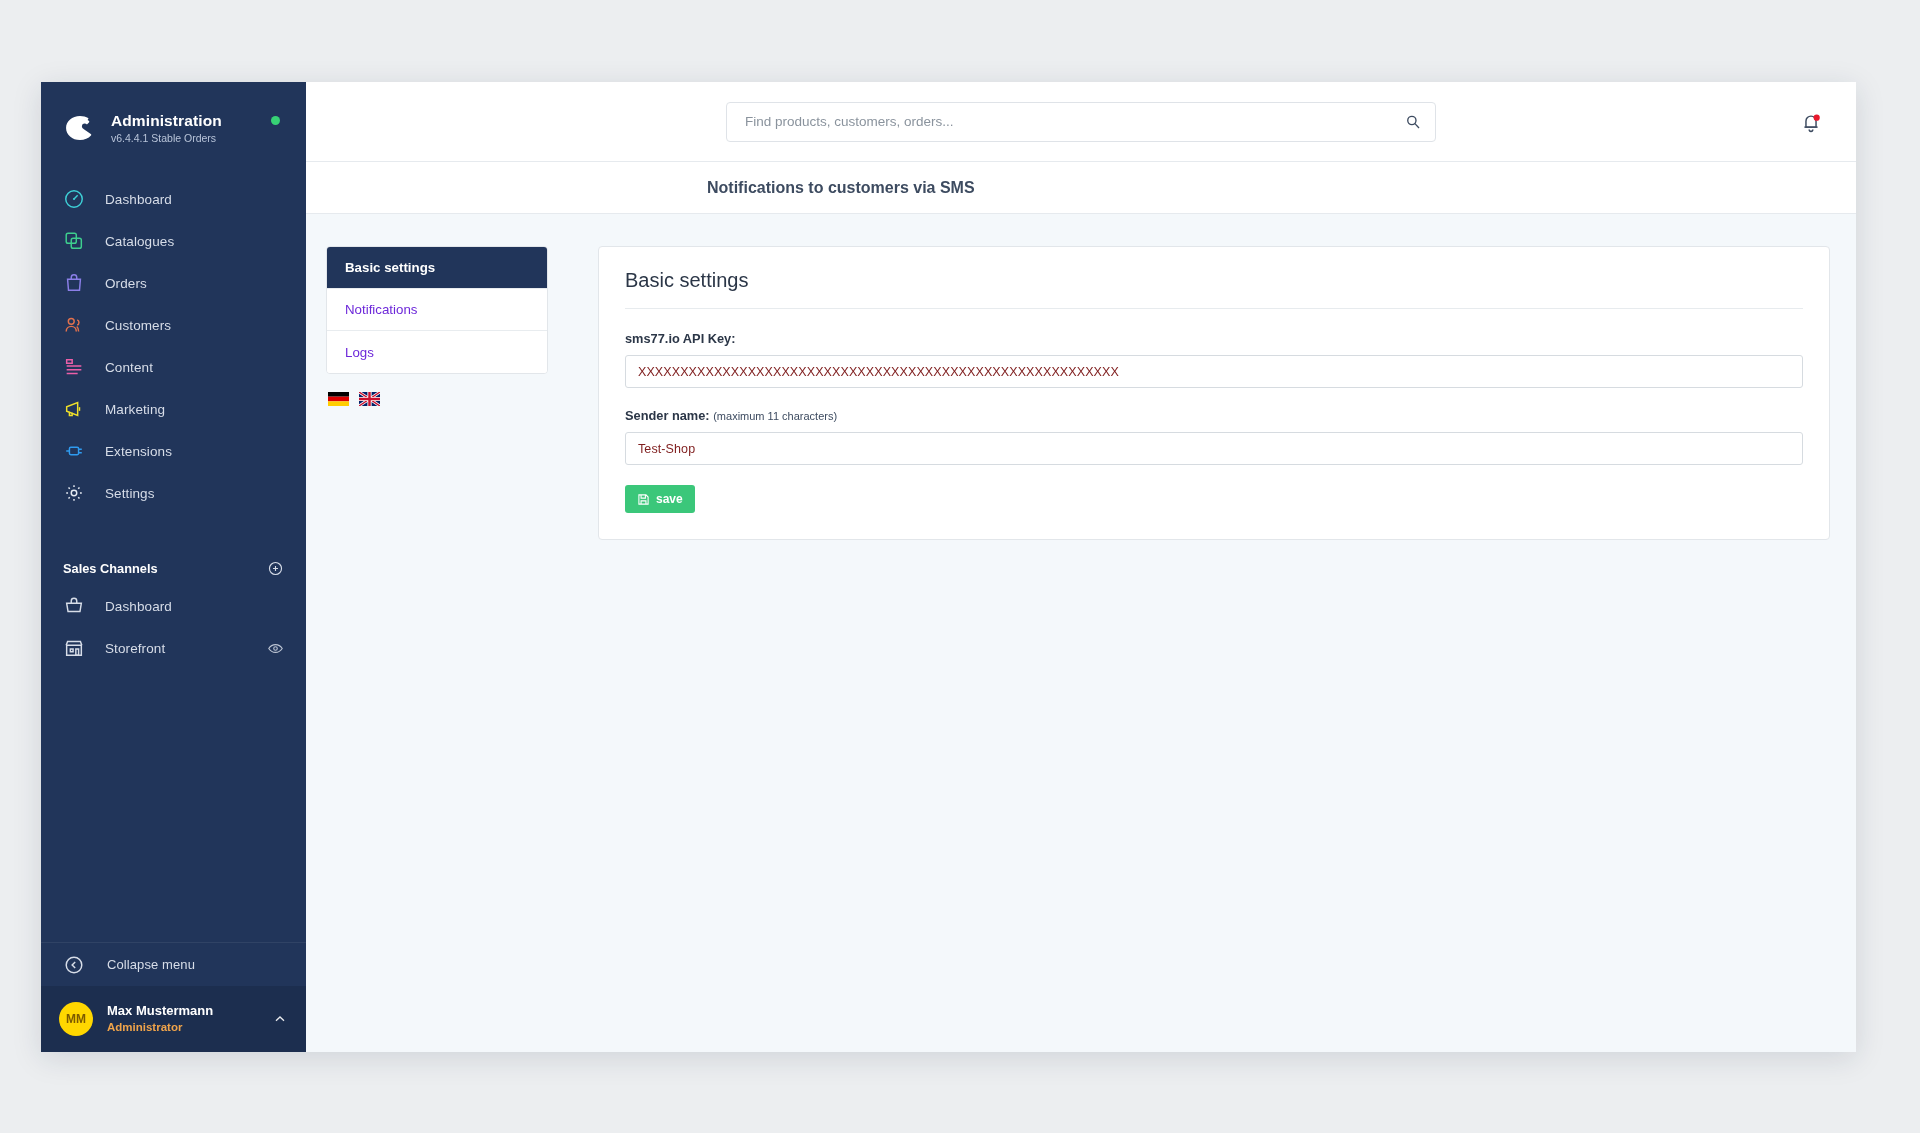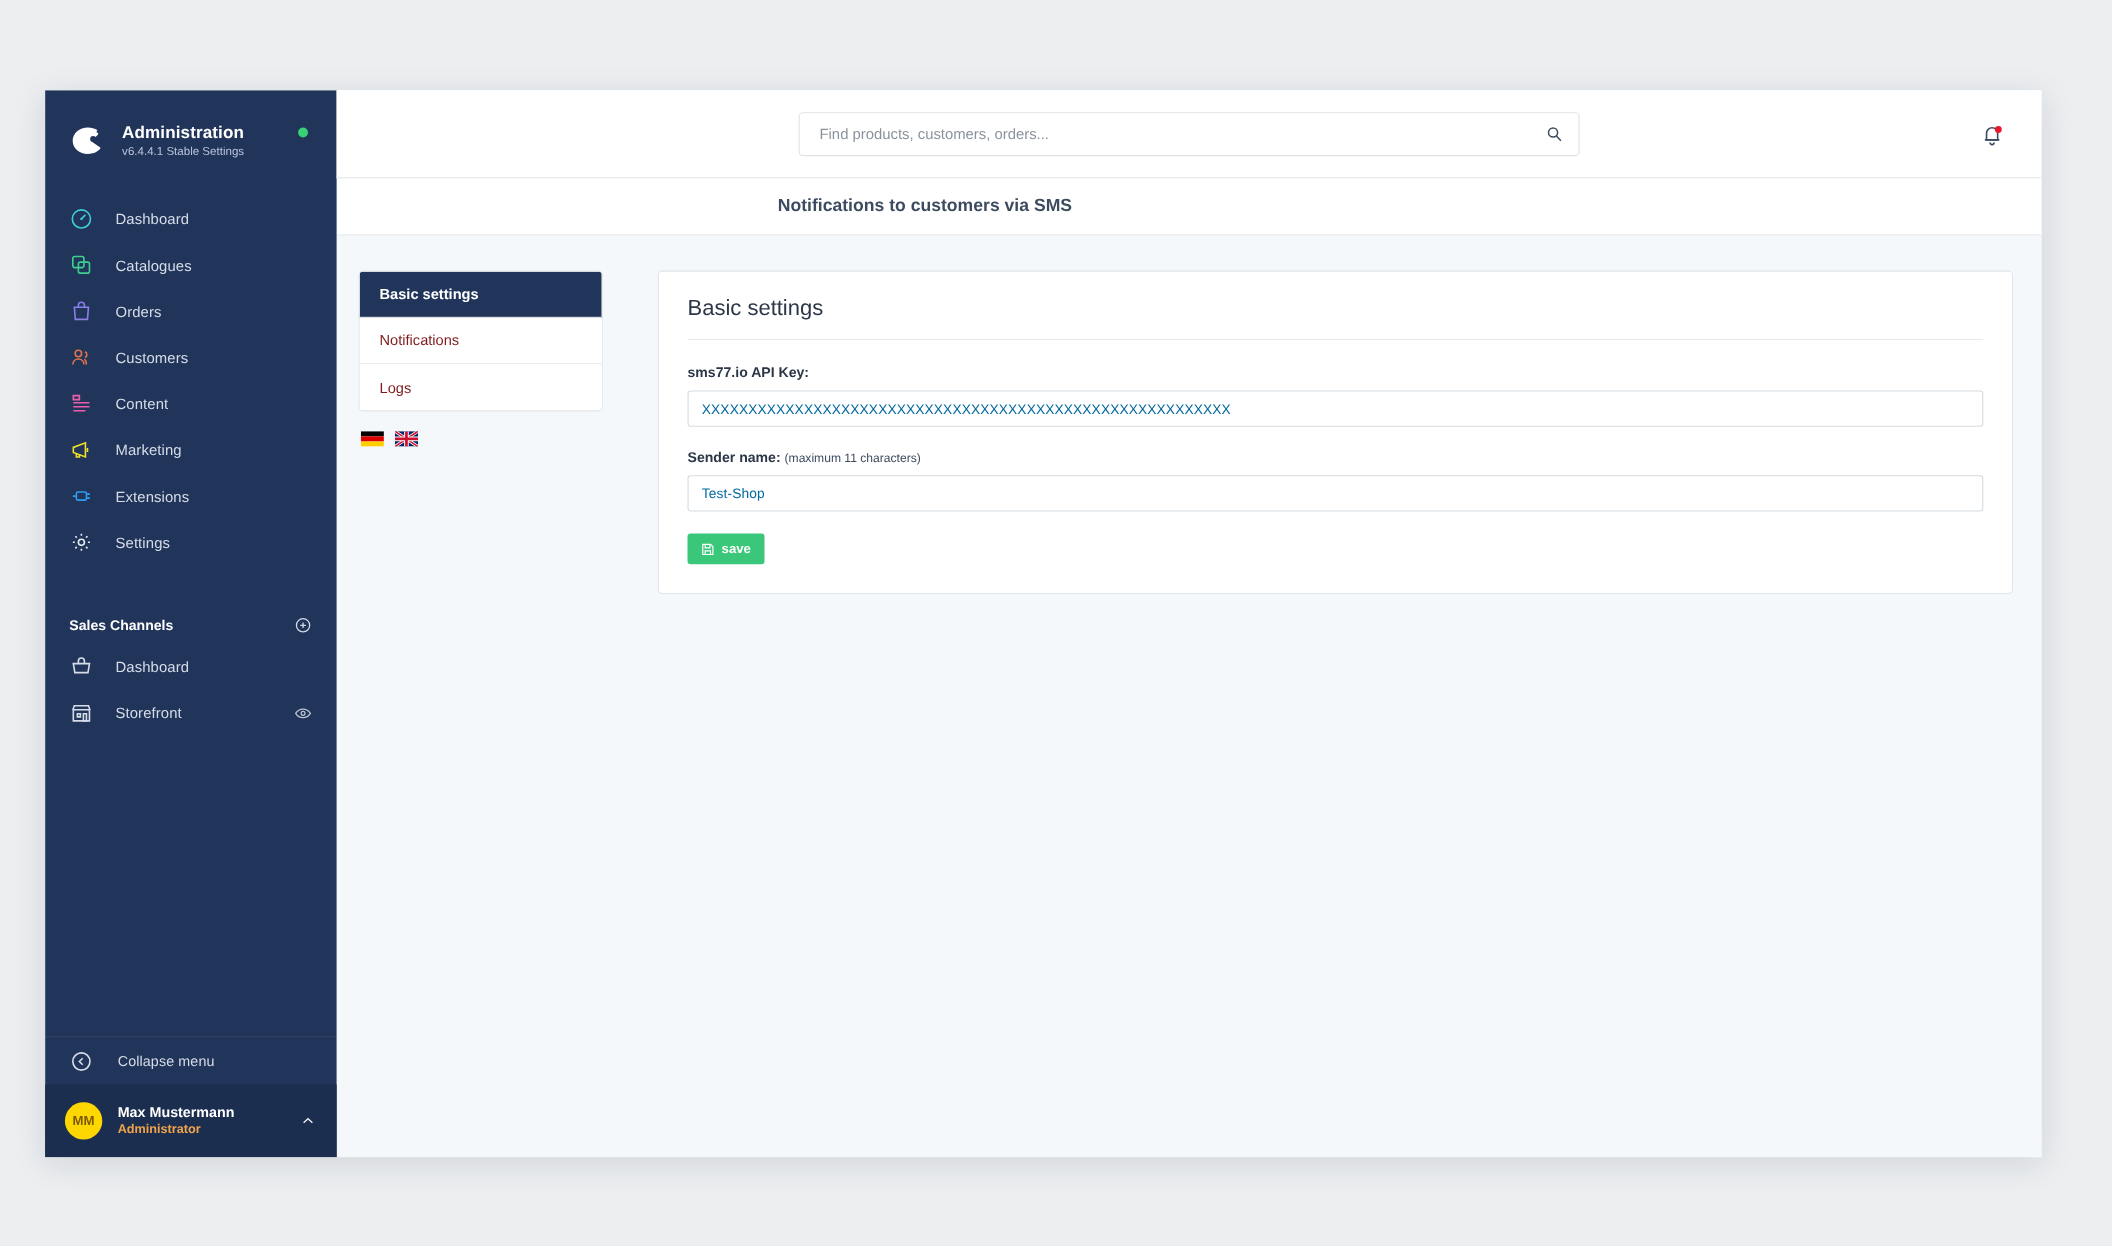--- a/index.html
+++ b/index.html
@@ -148,21 +148,21 @@
   .subnav {
     width: 222px; flex: 0 0 222px;
     margin-left: 20px;
   }
   .subnav-box {
     border: 1px solid #e2e6ea; border-radius: 4px;
     background: #fff; overflow: hidden;
   }
   .subnav-item {
     height: 42px; display: flex; align-items: center;
-    padding: 0 18px; font-size: 13.3px; color: #7f1d1d;
+    padding: 0 18px; font-size: 13.3px; color: #6d28d9;
     border-bottom: 1px solid #e8ecef; cursor: pointer;
     background: #fff;
   }
   .subnav-item:last-child { border-bottom: none; }
   .subnav-item.active {
     background: #21355a; color: #ffffff; font-weight: bold;
   }
   .flags { display: flex; gap: 10px; margin-top: 18px; padding-left: 2px; }
   .flag { width: 21px; height: 14px; display: block; cursor: pointer; }
 
@@ -181,21 +181,21 @@
   .card-divider { height: 1px; background: #e7ebee; margin-bottom: 22px; }
   .field-label {
     font-size: 12.8px; color: #2b3647; font-weight: bold;
     margin-bottom: 9px; display: block;
   }
   .field-hint { font-size: 11px; font-weight: normal; color: #3d4b60; }
   .text-input {
     width: 100%; height: 33px;
     border: 1px solid #d6dbe0; border-radius: 3px;
     background: #fff; padding: 0 12px;
-    font-size: 12.5px; color: #0369a1;
+    font-size: 12.5px; color: #7f1d1d;
     font-family: "Liberation Sans", sans-serif; outline: none;
     letter-spacing: .1px;
   }
   .field-block { margin-bottom: 20px; }
   .save-btn {
     display: inline-flex; align-items: center; gap: 6px;
     background: #3bc77a; border: none; border-radius: 3px;
     color: #ffffff; font-size: 12px; font-weight: bold;
     padding: 7px 12px; cursor: pointer;
     font-family: "Liberation Sans", sans-serif;
@@ -210,21 +210,21 @@
 
   <aside class="sidebar">
 
     <div class="sb-header">
       <svg class="sw-logo" viewBox="0 0 40 40">
         <path d="M30 8.5C27 6.7 23.7 5.8 20 5.8 10.8 5.8 3.6 11.9 3.6 20S10.8 34.2 20 34.2c5.3 0 9.9-2 12.9-5.3.5-.6.4-1.5-.2-1.9l-8.1-5.6c-.6-.4-.7-1.2-.2-1.7l6.1-6.1c.7-.7.6-1.8-.5-2.4-.2-.1-.5-.3-1-.7z" fill="#ffffff"></path>
         <circle cx="25.5" cy="18" r="3.2" fill="#21355a"></circle>
       </svg>
       <div class="sb-title-wrap">
         <div class="sb-title">Administration</div>
-        <div class="sb-version">v6.4.4.1 Stable Settings</div>
+        <div class="sb-version">v6.4.4.1 Stable Orders</div>
       </div>
       <span class="status-dot"></span>
     </div>
 
     <nav class="nav">
 
       <div class="nav-item">
         <svg class="nav-ico" viewBox="0 0 24 24" fill="none" stroke="#3ecfd6" stroke-width="1.6">
           <circle cx="12" cy="12" r="9"></circle>
               <path d="M12 12l4-4"></path>

